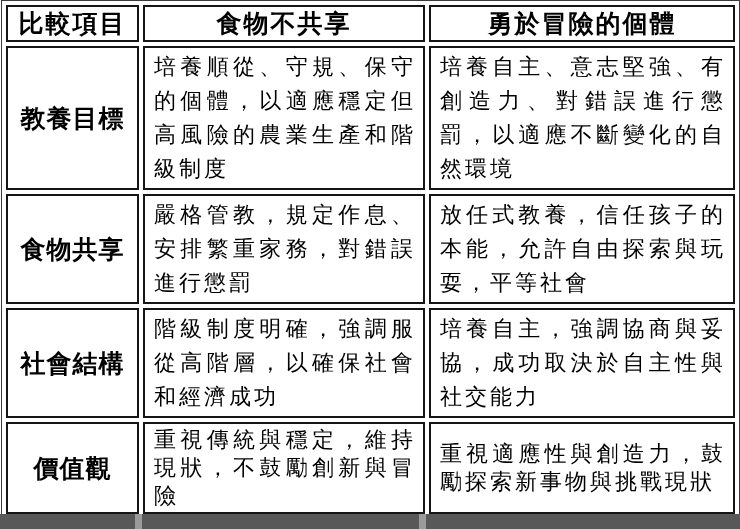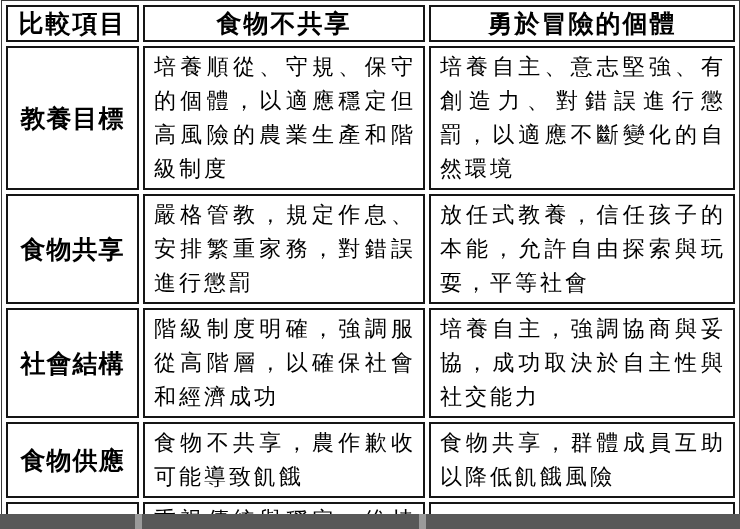--- a/index.html
+++ b/index.html
@@ -106,25 +106,20 @@
     <tr class="r2">
       <td class="label">食物共享</td>
       <td class="body">嚴格管教，規定作息、安排繁重家務，對錯誤進行懲罰</td>
       <td class="body">放任式教養，信任孩子的本能，允許自由探索與玩耍，平等社會</td>
     </tr>
     <tr class="r3">
       <td class="label">社會結構</td>
       <td class="body">階級制度明確，強調服從高階層，以確保社會和經濟成功</td>
       <td class="body">培養自主，強調協商與妥協，成功取決於自主性與社交能力</td>
     </tr>
-    <tr class="r4">
-      <td class="label">食物供應</td>
-      <td class="body">食物不共享，農作歉收可能導致飢餓</td>
-      <td class="body">食物共享，群體成員互助以降低飢餓風險</td>
-    </tr>
     <tr class="r5">
       <td class="label">價值觀</td>
       <td class="body">重視傳統與穩定，維持現狀，不鼓勵創新與冒險</td>
       <td class="body">重視適應性與創造力，鼓勵探索新事物與挑戰現狀</td>
     </tr>
   </tbody>
     </table>
 
   <div class="bottom-strip">
     <div class="strip-gap g1"></div>

